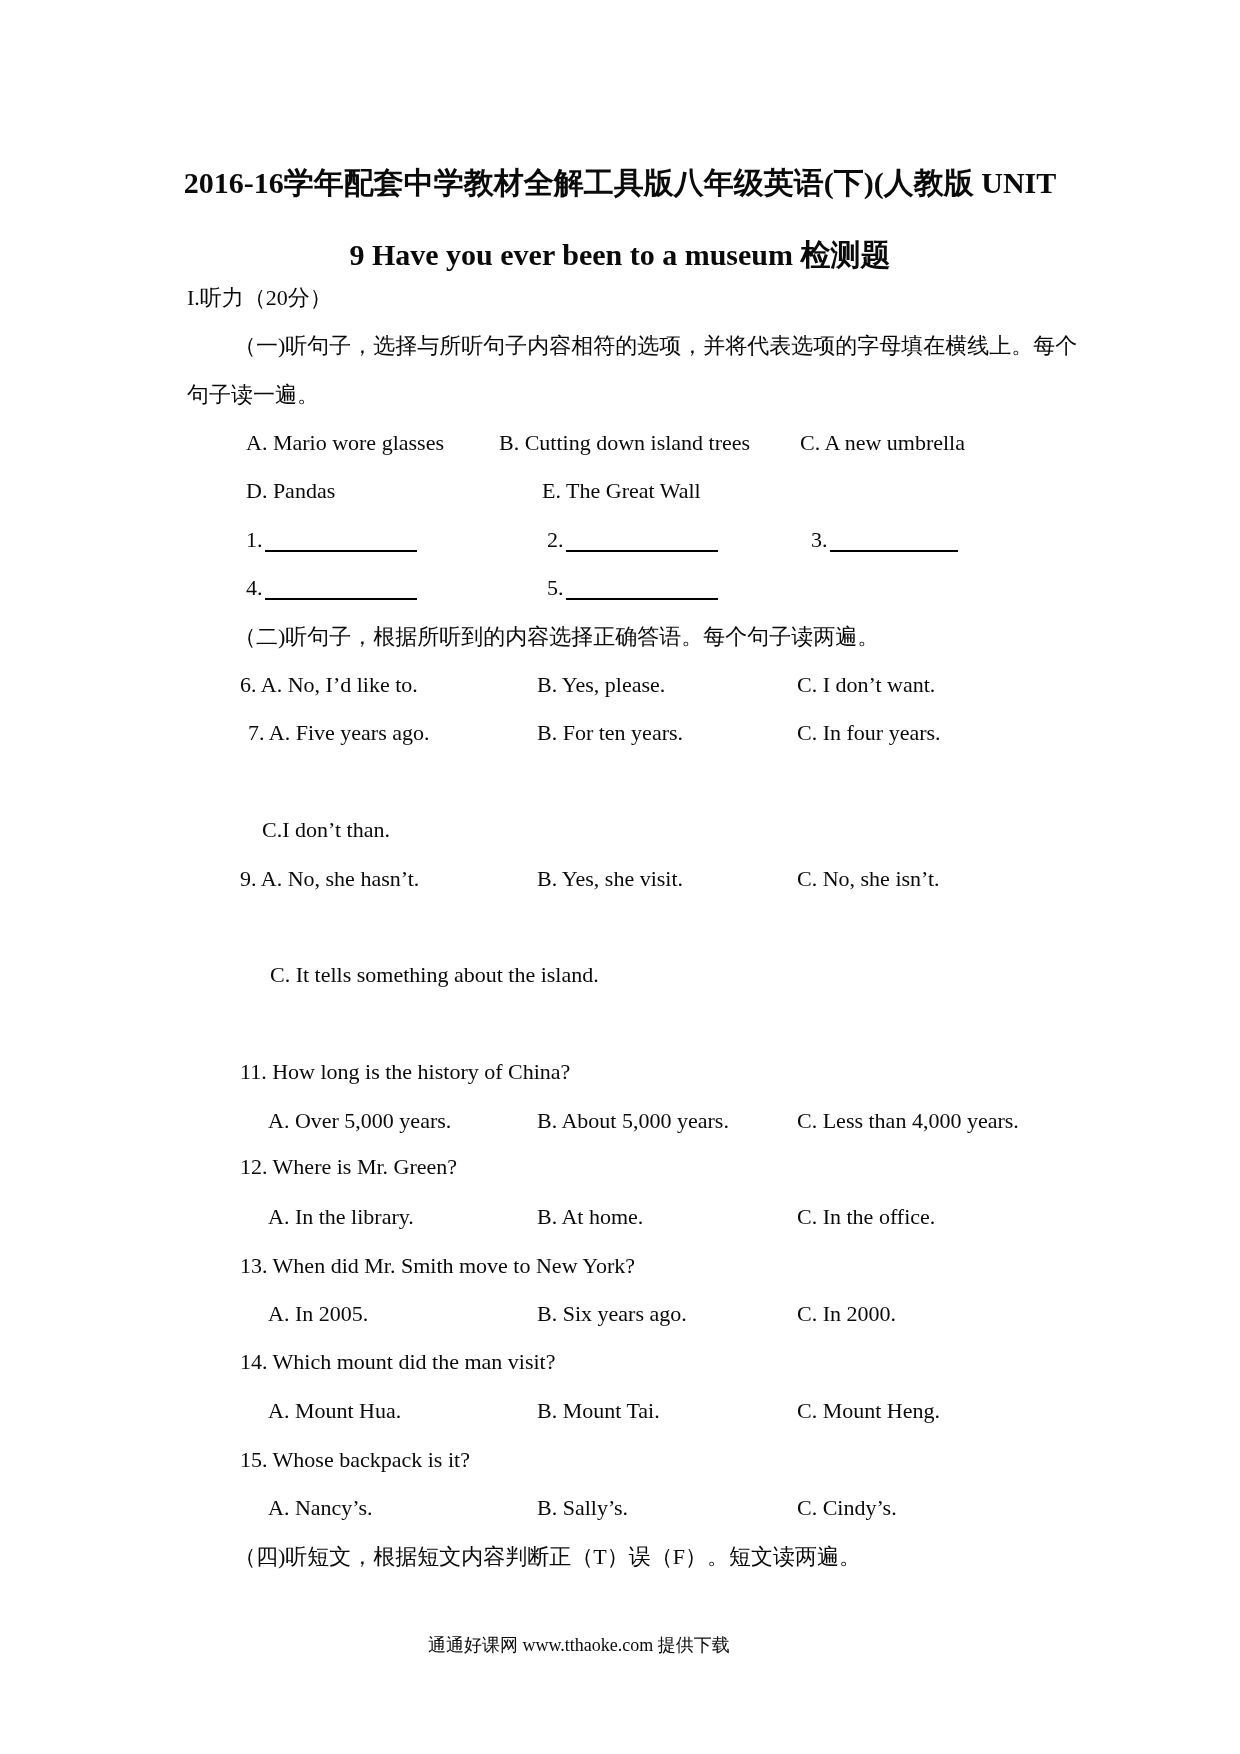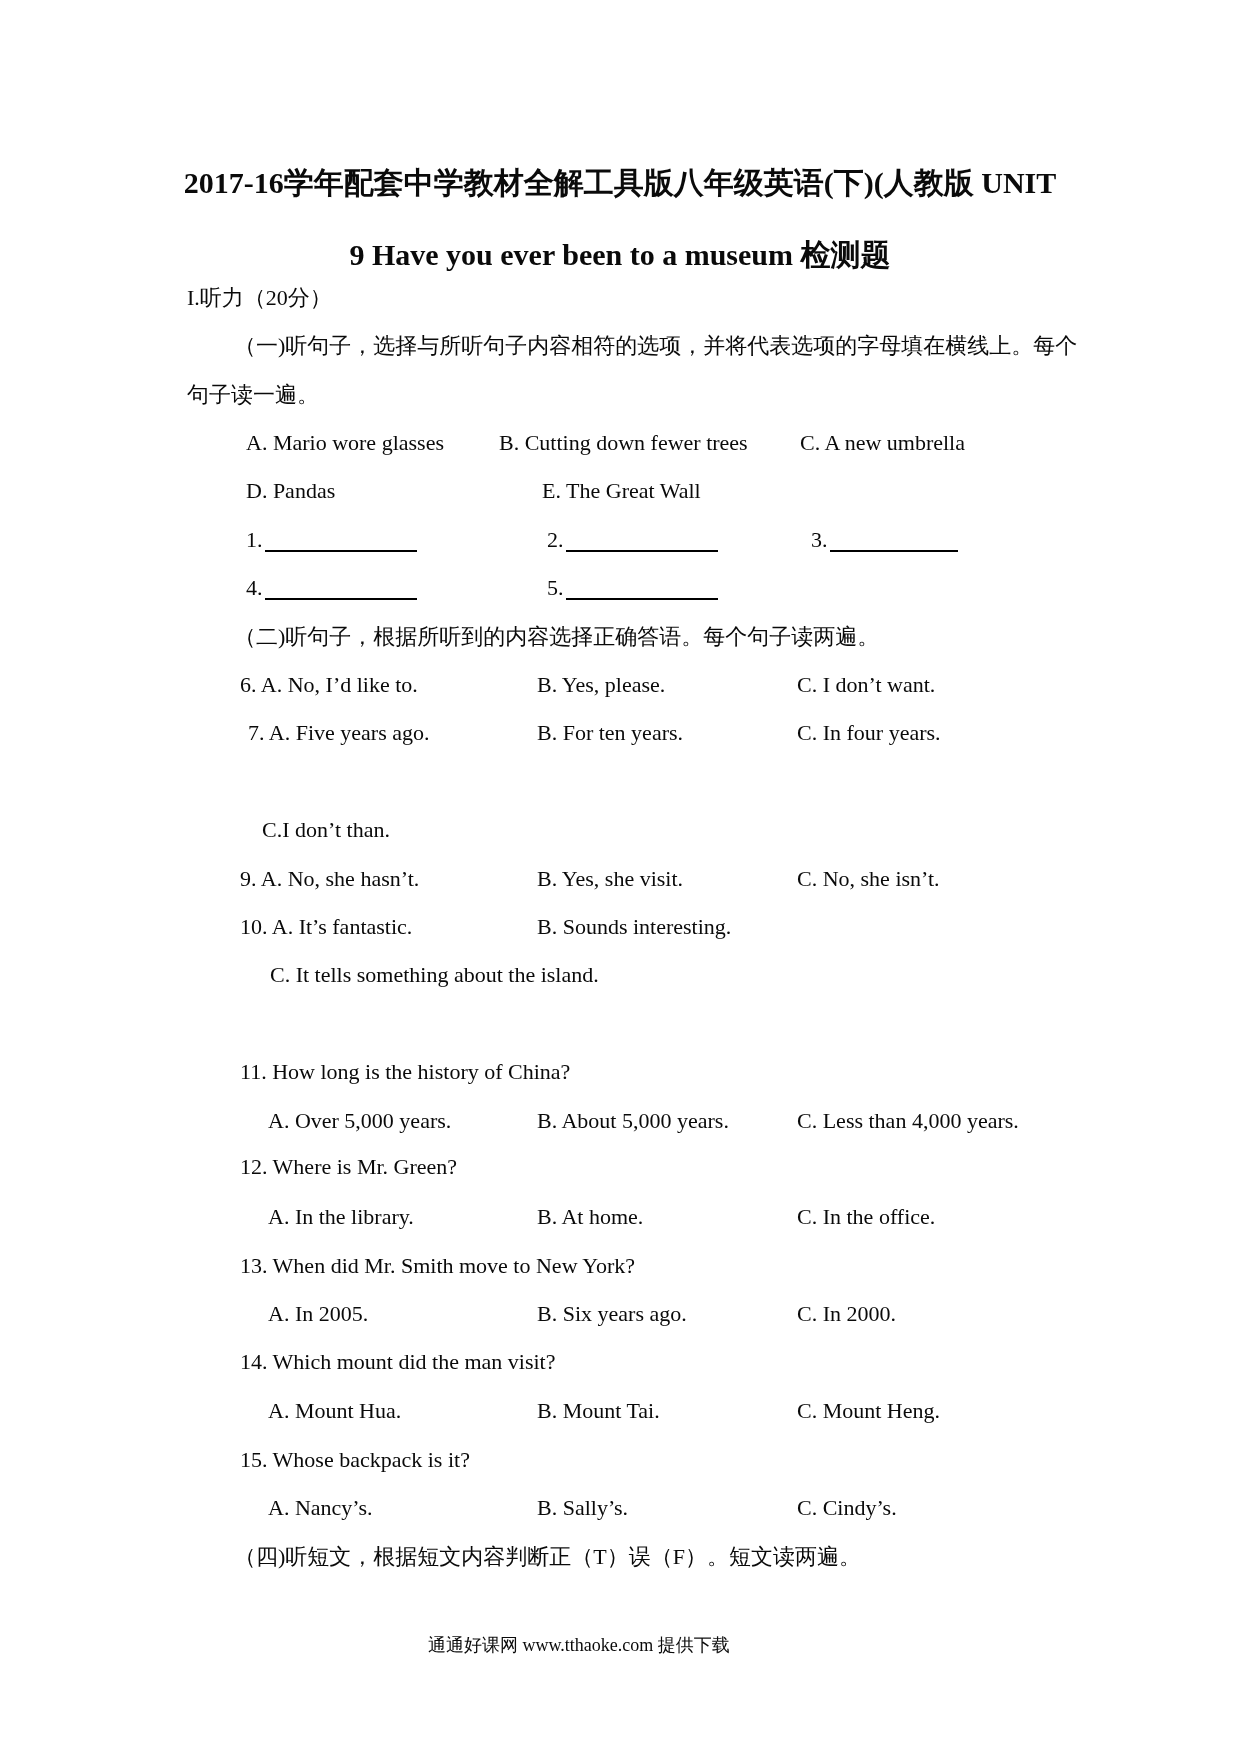--- a/index.html
+++ b/index.html
@@ -16,37 +16,37 @@
   .ln .seg{position:absolute;top:0;white-space:nowrap;}
   .title{height:40px;line-height:40px;font-size:30px;font-weight:bold;text-align:center;}
   .blank{display:inline-block;height:0;border-bottom:2px solid #000;vertical-align:-5px;margin-left:2px;}
   .footer{font-size:18px;}
 </style>
 </head>
 <body>
 
 <div class="page">
 
-  <div class="ln title" style="top:163px"><span>2017-16学年配套中学教材全解工具版八年级英语(下)(人教版 UNIT</span></div>
+  <div class="ln title" style="top:163px"><span>2016-16学年配套中学教材全解工具版八年级英语(下)(人教版 UNIT</span></div>
   <div class="ln title" style="top:235px"><span>9 Have you ever been to a museum 检测题</span></div>
 
   <div class="ln" style="top:283px">
     <span class="seg" style="left:187px">I.听力（20分）</span>
   </div>
 
   <div class="ln" style="top:331px">
     <span class="seg" style="left:234px">（一)听句子，选择与所听句子内容相符的选项，并将代表选项的字母填在横线上。每个</span>
   </div>
   <div class="ln" style="top:380px">
     <span class="seg" style="left:187px">句子读一遍。</span>
   </div>
 
   <div class="ln" style="top:428px">
     <span class="seg" style="left:246px">A. Mario wore glasses</span>
-    <span class="seg" style="left:499px">B. Cutting down fewer trees</span>
+    <span class="seg" style="left:499px">B. Cutting down island trees</span>
     <span class="seg" style="left:800px">C. A new umbrella</span>
   </div>
 
   <div class="ln" style="top:476px">
     <span class="seg" style="left:246px">D. Pandas</span>
     <span class="seg" style="left:542px">E. The Great Wall</span>
   </div>
 
   <div class="ln" style="top:525px">
     <span class="seg" style="left:246px"><span>1.</span><span class="blank" style="width:152px"></span></span>
@@ -78,24 +78,20 @@
   <div class="ln" style="top:815px">
     <span class="seg" style="left:262px">C.I don’t than.</span>
   </div>
 
   <div class="ln" style="top:864px">
     <span class="seg" style="left:240px">9. A. No, she hasn’t.</span>
     <span class="seg" style="left:537px">B. Yes, she visit.</span>
     <span class="seg" style="left:797px">C. No, she isn’t.</span>
   </div>
 
-  <div class="ln" style="top:912px">
-    <span class="seg" style="left:240px">10. A. It’s fantastic.</span>
-    <span class="seg" style="left:537px">B. Sounds interesting.</span>
-  </div>
   <div class="ln" style="top:960px">
     <span class="seg" style="left:270px">C. It tells something about the island.</span>
   </div>
 
 
   <div class="ln" style="top:1057px">
     <span class="seg" style="left:240px">11. How long is the history of China?</span>
   </div>
   <div class="ln" style="top:1106px">
     <span class="seg" style="left:268px">A. Over 5,000 years.</span>

